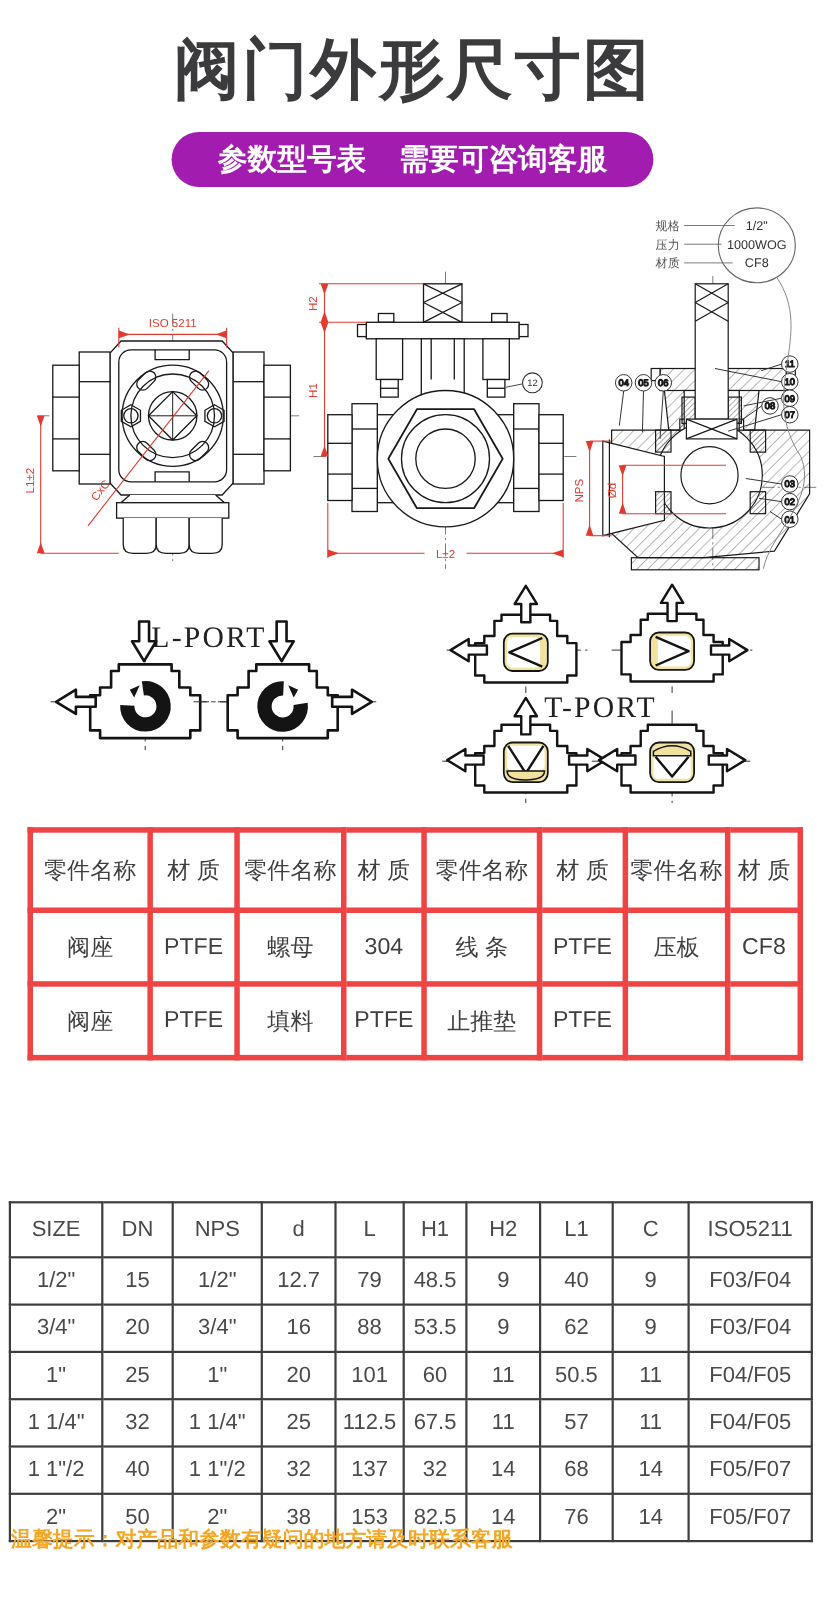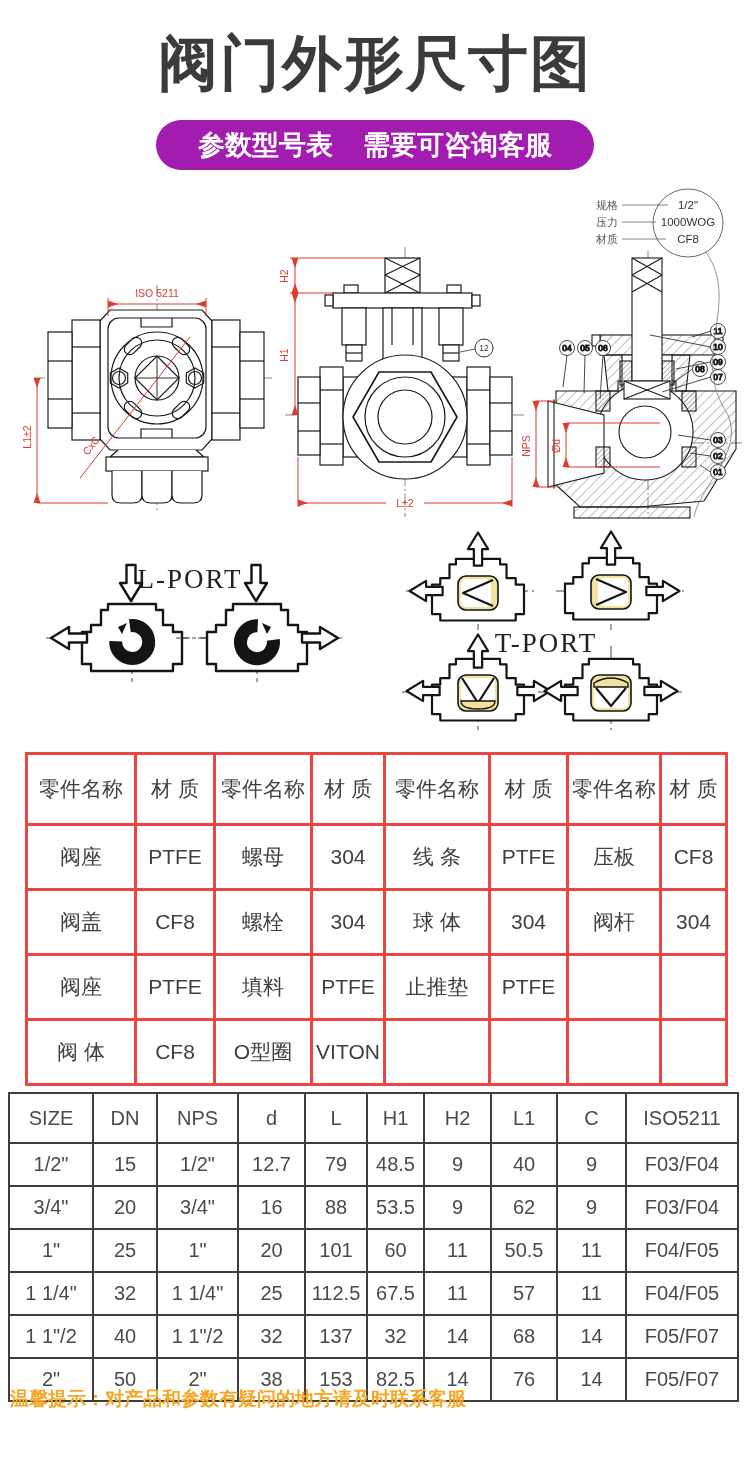--- a/index.html
+++ b/index.html
@@ -16,21 +16,21 @@
     background:#a21caf;color:#ffffff;border-radius:26px;
     height:50px;line-height:50px;padding:0 42px;white-space:nowrap;
     font-size:27px;font-weight:700;
   }
   .banner .gap{display:inline-block;width:30px;}
   .drawings-svg{position:absolute;top:185px;left:0;}
   .ports-svg{position:absolute;top:530px;left:0;}
   table{border-collapse:collapse;table-layout:fixed;}
   .parts-table{position:absolute;top:752px;left:25px;width:700px;}
   .parts-table th,.parts-table td{
-    border:3px solid #ef4444;text-align:center;vertical-align:middle;
+    border:5px solid #ef4444;text-align:center;vertical-align:middle;
     font-size:21px;font-weight:400;color:#3f3f3f;overflow:hidden;
   }
   .parts-table th{height:66px;}
   .parts-table td{height:60px;}
   .size-table{position:absolute;top:1092px;left:8px;width:657px;}
   .size-table th,.size-table td{
     border:2px solid #3d3d3d;text-align:center;vertical-align:middle;
     font-size:20px;font-weight:400;color:#4a4a4a;overflow:hidden;
   }
   .size-table th{height:46px;}
@@ -410,46 +410,26 @@
         <td>阀座</td>
         <td>PTFE</td>
         <td>螺母</td>
         <td>304</td>
         <td>线 条</td>
         <td>PTFE</td>
         <td>压板</td>
         <td>CF8</td>
       </tr>
       <tr>
-        <td>阀盖</td>
-        <td>CF8</td>
-        <td>螺栓</td>
-        <td>304</td>
-        <td>球 体</td>
-        <td>304</td>
-        <td>阀杆</td>
-        <td>304</td>
-      </tr>
-      <tr>
         <td>阀座</td>
         <td>PTFE</td>
         <td>填料</td>
         <td>PTFE</td>
         <td>止推垫</td>
         <td>PTFE</td>
-        <td></td>
-        <td></td>
-      </tr>
-      <tr>
-        <td>阀 体</td>
-        <td>CF8</td>
-        <td>O型圈</td>
-        <td>VITON</td>
-        <td></td>
-        <td></td>
         <td></td>
         <td></td>
       </tr>
     </tbody>
 </table>
 
 <table class="size-table">
   <colgroup>
     <col style="width:84px">
       <col style="width:64px">

